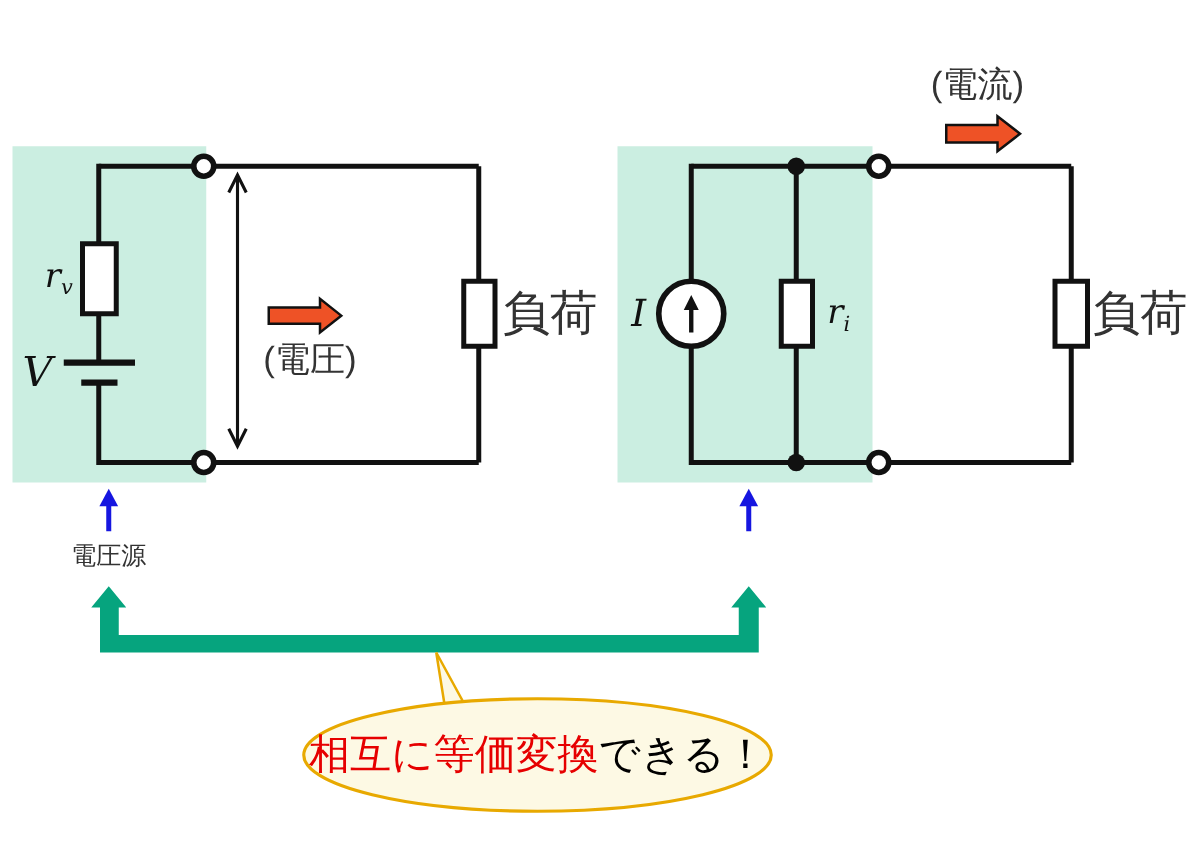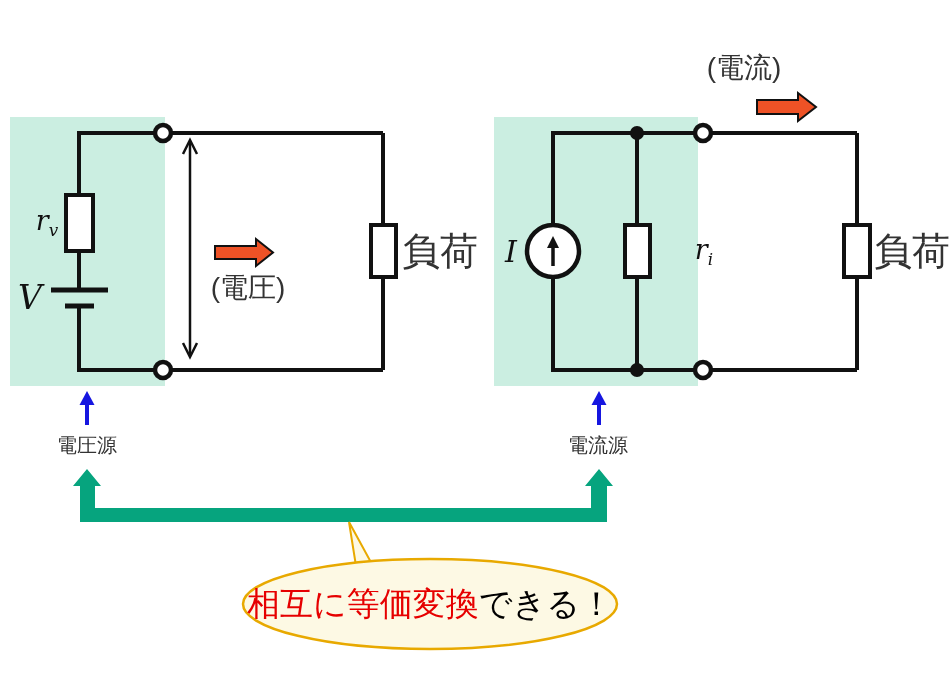--- a/index.html
+++ b/index.html
@@ -115,23 +115,22 @@
   <div class="label math math-33" style="left:30px;top:297px">V</div>
 
   <div class="label jp jp-28" style="left:248px;top:288px">(電圧)</div>
 
   <div class="label jp jp-30" style="left:440px;top:251px">負荷</div>
 
   <div class="label jp jp-31" style="left:87px;top:445px">電圧源</div>
 
   <div class="label math math-30" style="left:511px;top:252px">I</div>
 
-  <div class="label math math-27" style="left:704px;top:252px"><span>r</span><sub>i</sub></div>
+  <div class="label math math-27" style="left:671px;top:252px"><span>r</span><sub>i</sub></div>
 
-  <div class="label jp jp-28" style="left:744px;top:68px">(電流)</div>
+  <div class="label jp jp-28" style="left:782px;top:68px">(電流)</div>
 
   <div class="label jp jp-30" style="left:912px;top:251px">負荷</div>
 
-  <div class="label jp jp-31" style="left:598px;top:445px">電流源</div>
 
   <div class="label jp callout-text" style="left:430px;top:603px"><span class="red">相互に等価変換</span><span class="dark">できる！</span></div>
 
 </div>
 
 </body></html>

